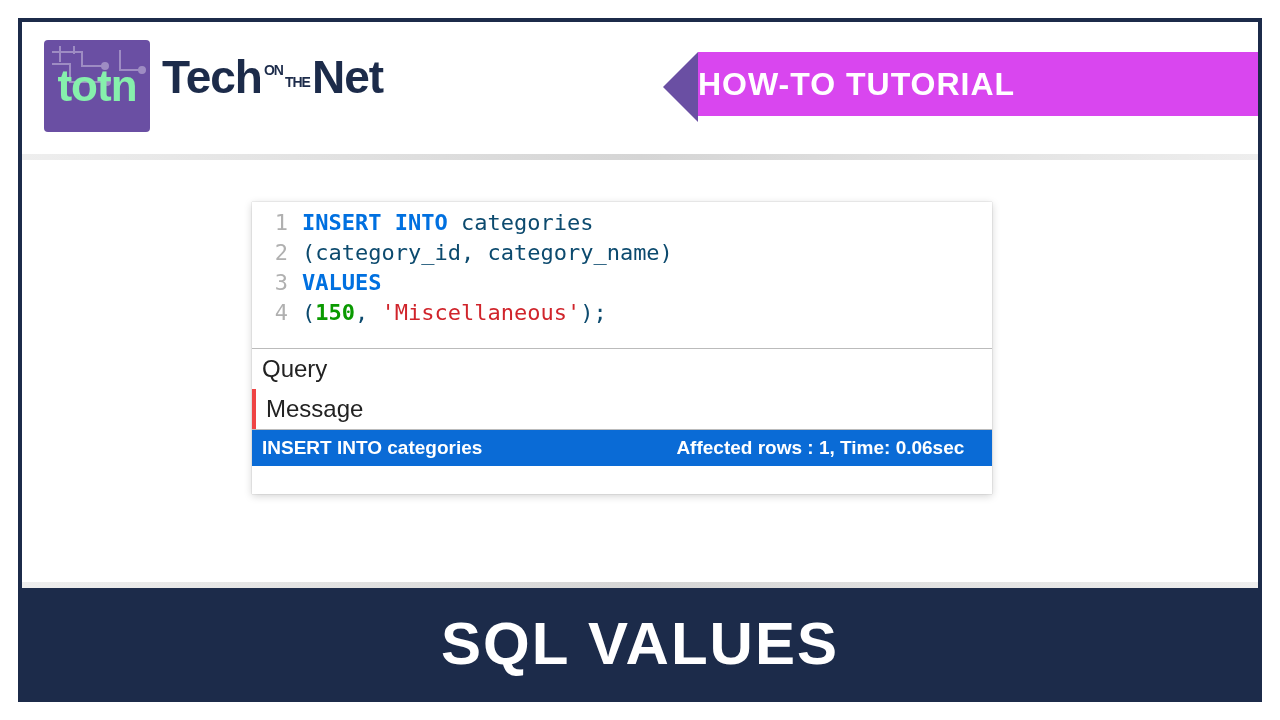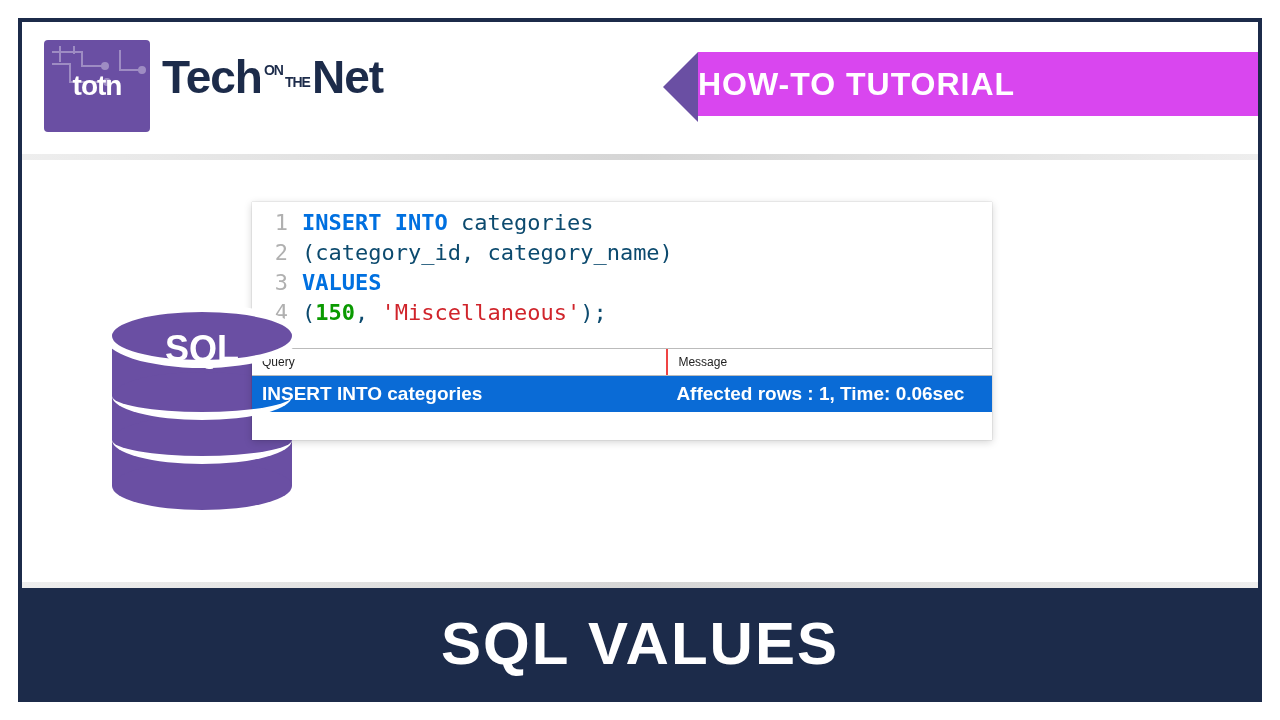--- a/index.html
+++ b/index.html
@@ -3,44 +3,44 @@
 <meta charset="utf-8">
 <style>
   * { box-sizing: border-box; margin: 0; padding: 0; }
   html, body { width: 1280px; height: 720px; font-family: Arial, Helvetica, sans-serif; background:#fff; }
   .frame { position:absolute; left:18px; top:18px; width:1244px; height:684px; border:4px solid #1c2b4a; background:#fff; }
 
   
   .header { position:relative; height:120px; }
   .logo-box { position:absolute; left:22px; top:18px; width:106px; height:92px; background:#6a4fa3; border-radius:4px; display:flex; align-items:center; justify-content:center; overflow:hidden; }
   .logo-box svg.circuit { position:absolute; top:4px; left:6px; opacity:.35; }
-  .logo-box .totn { position:relative; color:#ffffff; font-weight:700; font-size:28px; letter-spacing:-1px; font-family:Arial, sans-serif; }
+  .logo-box .totn { position:relative; color:#86efac; font-weight:700; font-size:44px; letter-spacing:-1px; font-family:Arial, sans-serif; }
   .brand { position:absolute; left:140px; top:28px; }
   .brand .line1 { font-size:46px; font-weight:800; color:#1c2b4a; letter-spacing:-1px; }
   .brand .line1 .on { font-size:14px; font-weight:800; vertical-align:18px; margin:0 2px; }
   .brand .line1 .the { font-size:14px; font-weight:800; vertical-align:6px; margin-right:2px; }
   .brand .tagline { font-size:16px; color:#555; font-style:italic; margin-top:-4px; }
   .ribbon { position:absolute; right:0; top:30px; height:64px; width:560px; background:#d946ef; display:flex; align-items:center; justify-content:flex-start; }
   .ribbon:before { content:""; position:absolute; left:-35px; top:0; width:0; height:0; border-top:35px solid transparent; border-bottom:35px solid transparent; border-right:35px solid #6a4fa3; }
   .ribbon .txt { color:#fff; font-size:32px; font-weight:800; letter-spacing:1px; }
   .grad-line { position:absolute; left:0; top:132px; width:100%; height:6px; background:linear-gradient(90deg,#eee,#d5d5d5,#eee); }
 
   
   .center { position:absolute; left:230px; top:180px; width:740px; background:#fff; box-shadow:0 2px 8px rgba(0,0,0,.18),0 0 1px rgba(0,0,0,.3); }
   .code { font-family:"Menlo","Consolas",monospace; font-size:22px; line-height:30px; padding:6px 0 20px 0; }
   .code .row { display:flex; }
   .code .gut { width:50px; text-align:right; padding-right:14px; color:#b0b0b0; user-select:none;}
   .kw { color:#0070e0; font-weight:700; }
   .num { color:#0a9a00; font-weight:700; }
   .str { color:#d0242b; }
   .plain { color:#0c4a6e; }
-  .results .cols { display:flex; border-top:1px solid #bbb; border-bottom:1px solid #bbb; font-size:12px; color:#222; background:#fff; }
+  .results .cols { display:flex; border-top:1px solid #bbb; border-bottom:1px solid #bbb; font-size:24px; color:#222; background:#fff;flex-direction:column; }
   .results .cols div { padding:6px 10px; }
   .results .cols .c1 { flex:0 0 56%; }
-  .results .cols .c2 { flex:1; border-left:2px solid #ef4444; }
+  .results .cols .c2 { flex:1; border-left:4px solid #ef4444; }
   .results .rowsel { display:flex; background:#0a6bd6; color:#fff; font-size:19px; font-weight:600; }
   .results .rowsel div { padding:7px 10px; }
   .results .rowsel .c1 { flex:0 0 56%; }
   .results .rowsel .c2 { flex:1; }
   .results .blank { height:28px; }
 
   
   .db { position:absolute; left:90px; top:290px; width:180px; }
   .cyl { position:relative; width:180px; height:190px; }
   .cyl .top { position:absolute; left:0; top:0; width:180px; height:48px; background:#6a4fa3; border-radius:50%/50%; border:8px solid #fff; box-sizing:content-box; left:-8px; top:-8px; z-index:5;}
@@ -81,32 +81,20 @@
       <div class="line1">
         <span>Tech</span><span class="on">ON</span><br style="display:none"><span class="the">THE</span><span>Net</span>
       </div>
     </div>
     <div class="ribbon">
       <div class="txt">HOW-TO TUTORIAL</div>
     </div>
   </div>
   <div class="grad-line"></div>
 
-  <div class="db">
-    <div class="cyl">
-      <div class="body"></div>
-      <div class="ring r1"></div>
-        <div class="rline r1"></div>
-      <div class="ring r2"></div>
-        <div class="rline r2"></div>
-      <div class="bot"></div>
-      <div class="top"></div>
-    </div>
-    <div class="lbl">SQL</div>
-  </div>
 
   <div class="center">
     <div class="code" id="code">
         <div class="row">
           <div class="gut">1</div>
           <div><span class="kw">INSERT INTO</span><span class="plain"> categories</span></div>
         </div>
         <div class="row">
           <div class="gut">2</div>
           <div><span class="plain">(category_id, category_name)</span></div>

